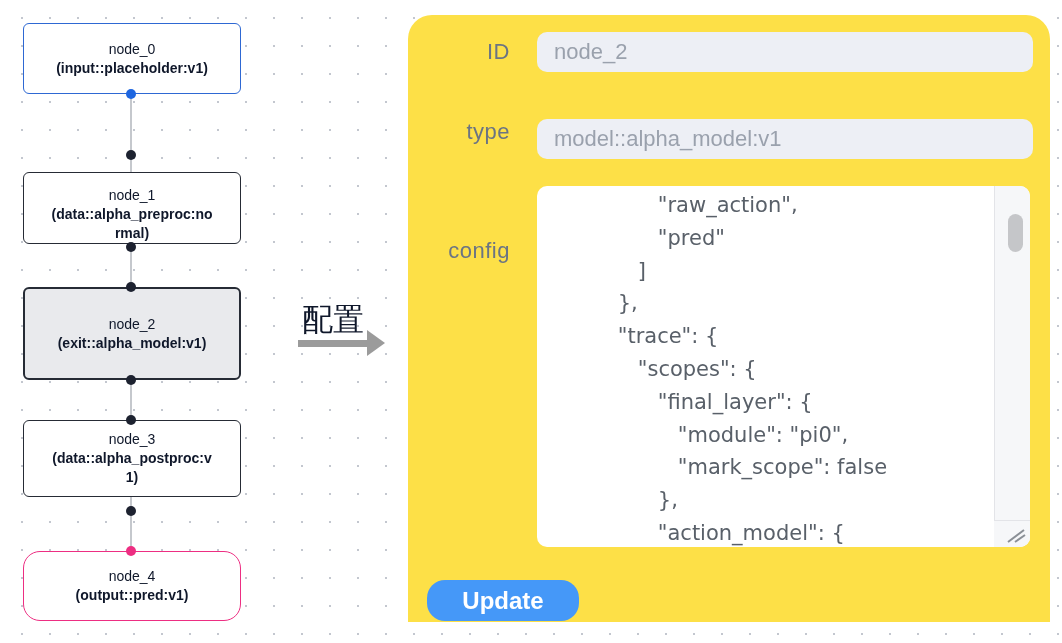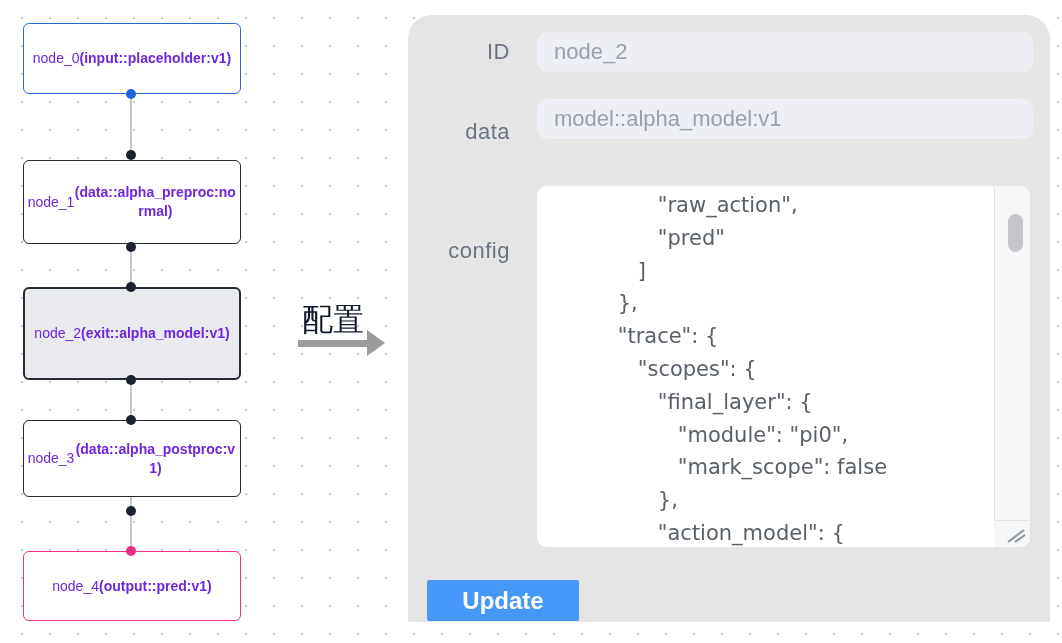--- a/index.html
+++ b/index.html
@@ -13,84 +13,84 @@
     position:absolute; inset:0;
     background-image:radial-gradient(circle,#c3c7cf 1.3px,rgba(0,0,0,0) 1.5px);
     background-size:28px 28px; background-position:8px 4px;
   }
   
   .flow-edge { position:absolute; left:130px; top:94px; width:2px; height:457px; background:#c5c8cd; z-index:1; }
   
   .node {
     position:absolute; left:23px; width:218px; z-index:2;
     background:#ffffff; border:1.5px solid #262b35; border-radius:6px;
-    display:flex; align-items:center; justify-content:center;
-    text-align:center; color:#6d28d9; font-size:14px; line-height:19px;
+    display:flex; flex-direction:column; align-items:center; justify-content:center;
+    text-align:center; color:#0f172a; font-size:14px; line-height:19px;
   }
   .node .node-sub { max-width:162px; word-break:break-all;font-weight:bold; }
   .node-input  { border-color:#2e68d3; }
-  .node-output { border-color:#ed2e82; }
+  .node-output { border-color:#ed2e82;border-radius:17px; }
   .node-selected { background:#e9eaed; border-width:2px; }
   
   .port { position:absolute; width:10px; height:10px; border-radius:50%; z-index:3; transform:translate(-50%,-50%); }
   .port-dark { background:#1d2230; }
   .port-blue { background:#1e66e0; }
   .port-pink { background:#ed2e82; }
   
   .anno-label { position:absolute; left:296px; top:299px; width:74px; text-align:center;
                 font-size:31px; font-weight:500; color:#0f172a; z-index:4; }
   .anno-arrow-bar  { position:absolute; left:298px; top:340px; width:70px; height:7px; background:#9b9b9b; z-index:4; }
   .anno-arrow-head { position:absolute; left:367px; top:330px; width:0; height:0; z-index:4;
                      border-left:18px solid #9b9b9b; border-top:13px solid rgba(0,0,0,0); border-bottom:13px solid rgba(0,0,0,0); }
   
   .panel { position:absolute; left:408px; top:15px; width:642px; height:607px;
-           background:#e5e5e5; border-radius:24px 24px 0 0; z-index:5; }
+           background:#fde047; border-radius:24px 24px 0 0; z-index:5; }
   .field-label { position:absolute; left:0; width:102px; text-align:right;
                  color:#6b7483; font-size:22px; letter-spacing:.5px; }
   .lbl-id     { top:17px; height:40px; line-height:40px; }
   .lbl-type   { top:97px; height:40px; line-height:40px; }
   .lbl-config { top:178px; height:32px; line-height:32px;margin-top:42px; }
   .field-input {
     position:absolute; left:129px; width:496px; height:40px;
     background:#edeff5; border:none; border-radius:10px;
     color:#9aa1ad; font-size:22px; padding:0 17px; outline:none;
     font-family:"Liberation Sans","DejaVu Sans",sans-serif;
   }
   .inp-id   { top:17px; }
-  .inp-type { top:84px; }
+  .inp-type { top:104px; }
   .config-box { position:absolute; left:129px; top:171px; width:493px; height:361px;
                 background:#ffffff; border-radius:10px; overflow:hidden; }
   .config-text { position:absolute; left:0; top:0; right:37px; bottom:0; overflow:hidden;
                  white-space:pre; padding:3px 0 0 14px;
                  font-family:"DejaVu Sans","Liberation Sans",sans-serif;
                  font-size:21px; line-height:32.8px; color:#596069; }
   .scroll-track { position:absolute; right:0; top:0; width:36px; height:100%;
                   background:#f6f7f9; border-left:1px solid #e3e4e8; }
   .scroll-thumb { position:absolute; right:7px; top:28px; width:15px; height:38px;
                   border-radius:8px; background:#c5c6c9; }
   .resize-corner { position:absolute; right:0; bottom:0; width:36px; height:27px;
                    background:#f6f7f9; border-top:1px solid #e3e4e8;
                    display:flex; align-items:flex-end; justify-content:flex-end; padding:0 4px 4px 0; }
   .update-btn { position:absolute; left:19px; top:565px; width:152px; height:41px;
-                background:#4598f8; border:none; border-radius:2px;
+                background:#4598f8; border:none; border-radius:18px;
                 color:#ffffff; font-size:24px; font-weight:600; cursor:pointer;
                 font-family:"Liberation Sans","DejaVu Sans",sans-serif; }
 </style>
 </head>
 <body>
 
 <div class="canvas-dots"></div>
 
 <div class="flow-edge"></div>
 
 <div class="node node-input" style="top:23px;height:71px;">
   <div class="node-title">node_0</div>
   <div class="node-sub">(input::placeholder:v1)</div>
 </div>
-<div class="node" style="top:160px;height:84px;">
+<div class="node" style="top:172px;height:72px;justify-content:flex-end;">
   <div class="node-title">node_1</div>
   <div class="node-sub">(data::alpha_preproc:normal)</div>
 </div>
 <div class="node node-selected" style="top:287px;height:93px;">
   <div class="node-title">node_2</div>
   <div class="node-sub">(exit::alpha_model:v1)</div>
 </div>
 <div class="node" style="top:420px;height:77px;">
   <div class="node-title">node_3</div>
   <div class="node-sub">(data::alpha_postproc:v1)</div>
@@ -110,21 +110,21 @@
 <div class="port port-pink" style="left:131px;top:551px;"></div>
 
 <div class="anno-label">配置</div>
 <div class="anno-arrow-bar"></div>
 <div class="anno-arrow-head"></div>
 
 <div class="panel">
   <div class="field-label lbl-id">ID</div>
   <input class="field-input inp-id" type="text" readonly="" value="node_2" style="">
 
-  <div class="field-label lbl-type">data</div>
+  <div class="field-label lbl-type">type</div>
   <input class="field-input inp-type" type="text" readonly="" value="model::alpha_model:v1" style="">
 
   <div class="field-label lbl-config">config</div>
   <div class="config-box">
     <div class="config-text">                "raw_action",
                 "pred"
              ]
           },
           "trace": {
              "scopes": {

